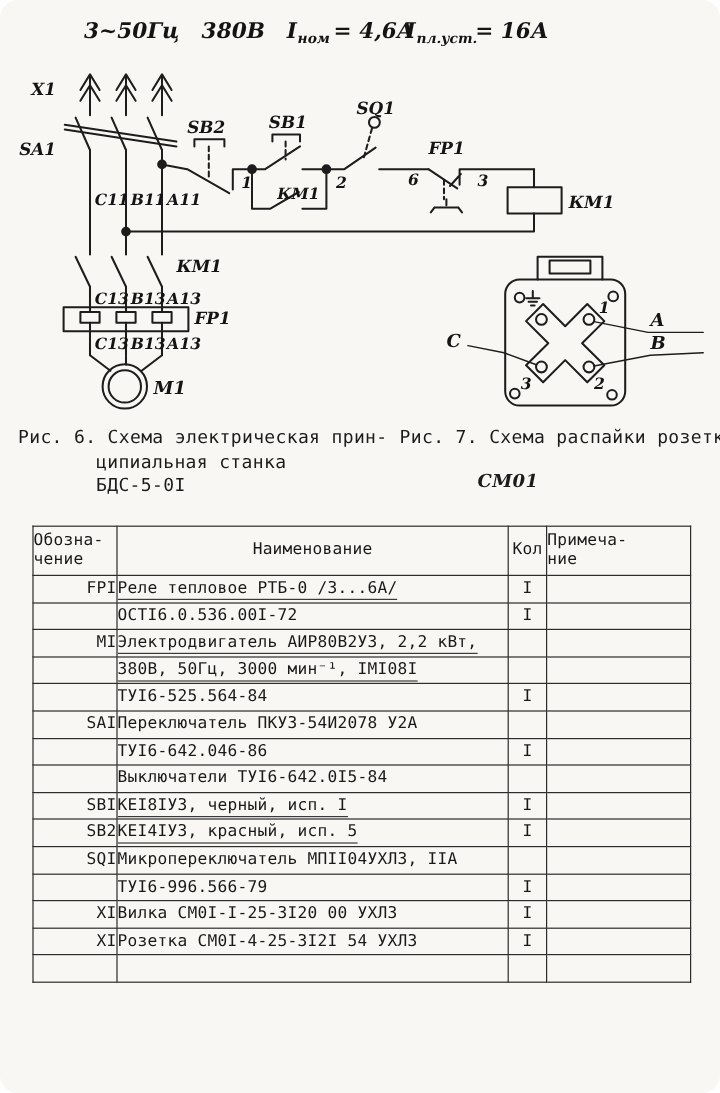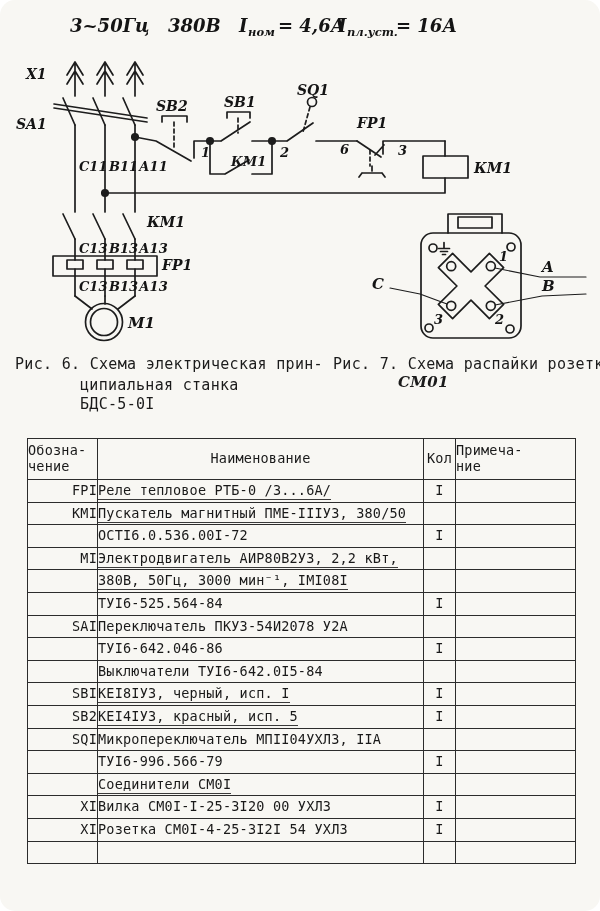--- a/index.html
+++ b/index.html
@@ -182,21 +182,21 @@
           <text class="sch-label ht15" x="372" y="289">C</text>
         </g>
       </g>
     </g>
   </svg>
 
   <div class="cap" style="left:15px;top:355px;">Рис. 6. Схема электрическая прин-</div>
   <div class="cap" style="left:80px;top:376px;">ципиальная станка</div>
   <div class="cap" style="left:80px;top:395px;">БДС-5-0I</div>
   <div class="cap" style="left:333px;top:355px;">Рис. 7. Схема распайки розетки</div>
-  <div class="cap hand" style="left:398px;top:373px;">СМ01</div>
+  <div class="cap hand" style="left:398px;top:392px;">СМ01</div>
 
   <div class="tablewrap">
     <table class="parts">
       <colgroup>
           <col class="c-des">
           <col class="c-name">
           <col class="c-qty">
           <col class="c-note">
         </colgroup>
       <thead>
@@ -214,26 +214,20 @@
         </tr>
       </thead>
       <tbody>
         <tr>
           <td class="des">FPI</td>
           <td class="name"><span class="u">Реле тепловое РТБ-0 /3...6А/</span></td>
           <td class="qty">I</td>
           <td class="note"></td>
         </tr>
         <tr>
-          <td class="des">КМI</td>
-          <td class="name"><span class="u">Пускатель магнитный ПМЕ-IIIУЗ, 380/50</span></td>
-          <td class="qty"></td>
-          <td class="note"></td>
-        </tr>
-        <tr>
           <td class="des"></td>
           <td class="name"><span>ОСТI6.0.536.00I-72</span></td>
           <td class="qty">I</td>
           <td class="note"></td>
         </tr>
         <tr>
           <td class="des">МI</td>
           <td class="name"><span class="u">Электродвигатель АИР80В2У3, 2,2 кВт,</span></td>
           <td class="qty"></td>
           <td class="note"></td>
@@ -283,26 +277,20 @@
         <tr>
           <td class="des">SQI</td>
           <td class="name"><span>Микропереключатель МПII04УХЛ3, IIА</span></td>
           <td class="qty"></td>
           <td class="note"></td>
         </tr>
         <tr>
           <td class="des"></td>
           <td class="name"><span>ТУI6-996.566-79</span></td>
           <td class="qty">I</td>
-          <td class="note"></td>
-        </tr>
-        <tr>
-          <td class="des"></td>
-          <td class="name"><span class="u">Соединители СМ0I</span></td>
-          <td class="qty"></td>
           <td class="note"></td>
         </tr>
         <tr>
           <td class="des">XI</td>
           <td class="name"><span>Вилка СМ0I-I-25-3I20 00 УХЛ3</span></td>
           <td class="qty">I</td>
           <td class="note"></td>
         </tr>
         <tr>
           <td class="des">XI</td>

